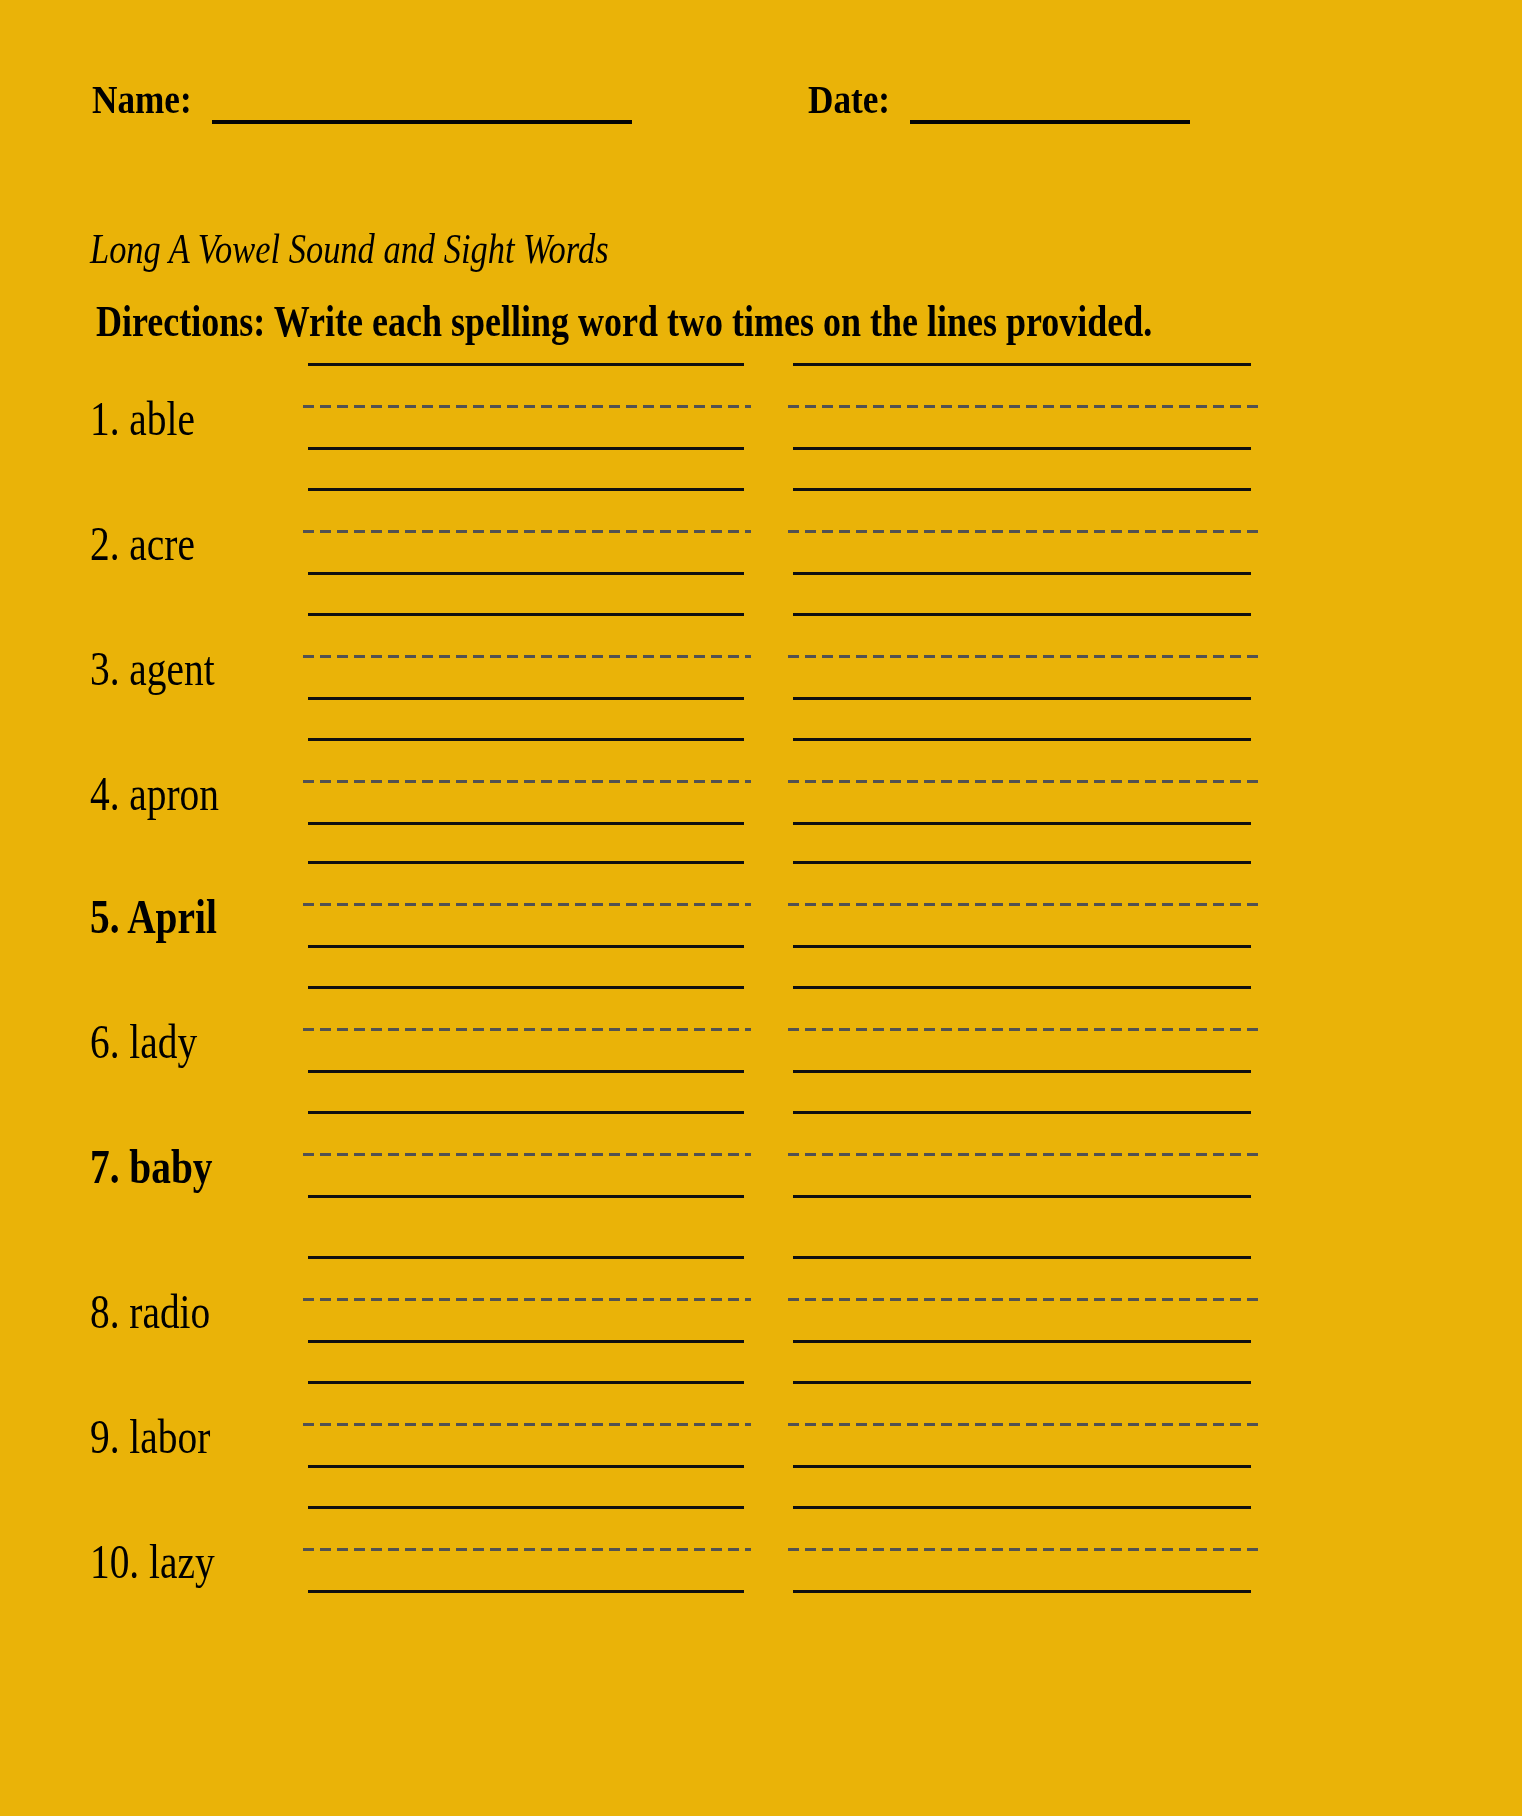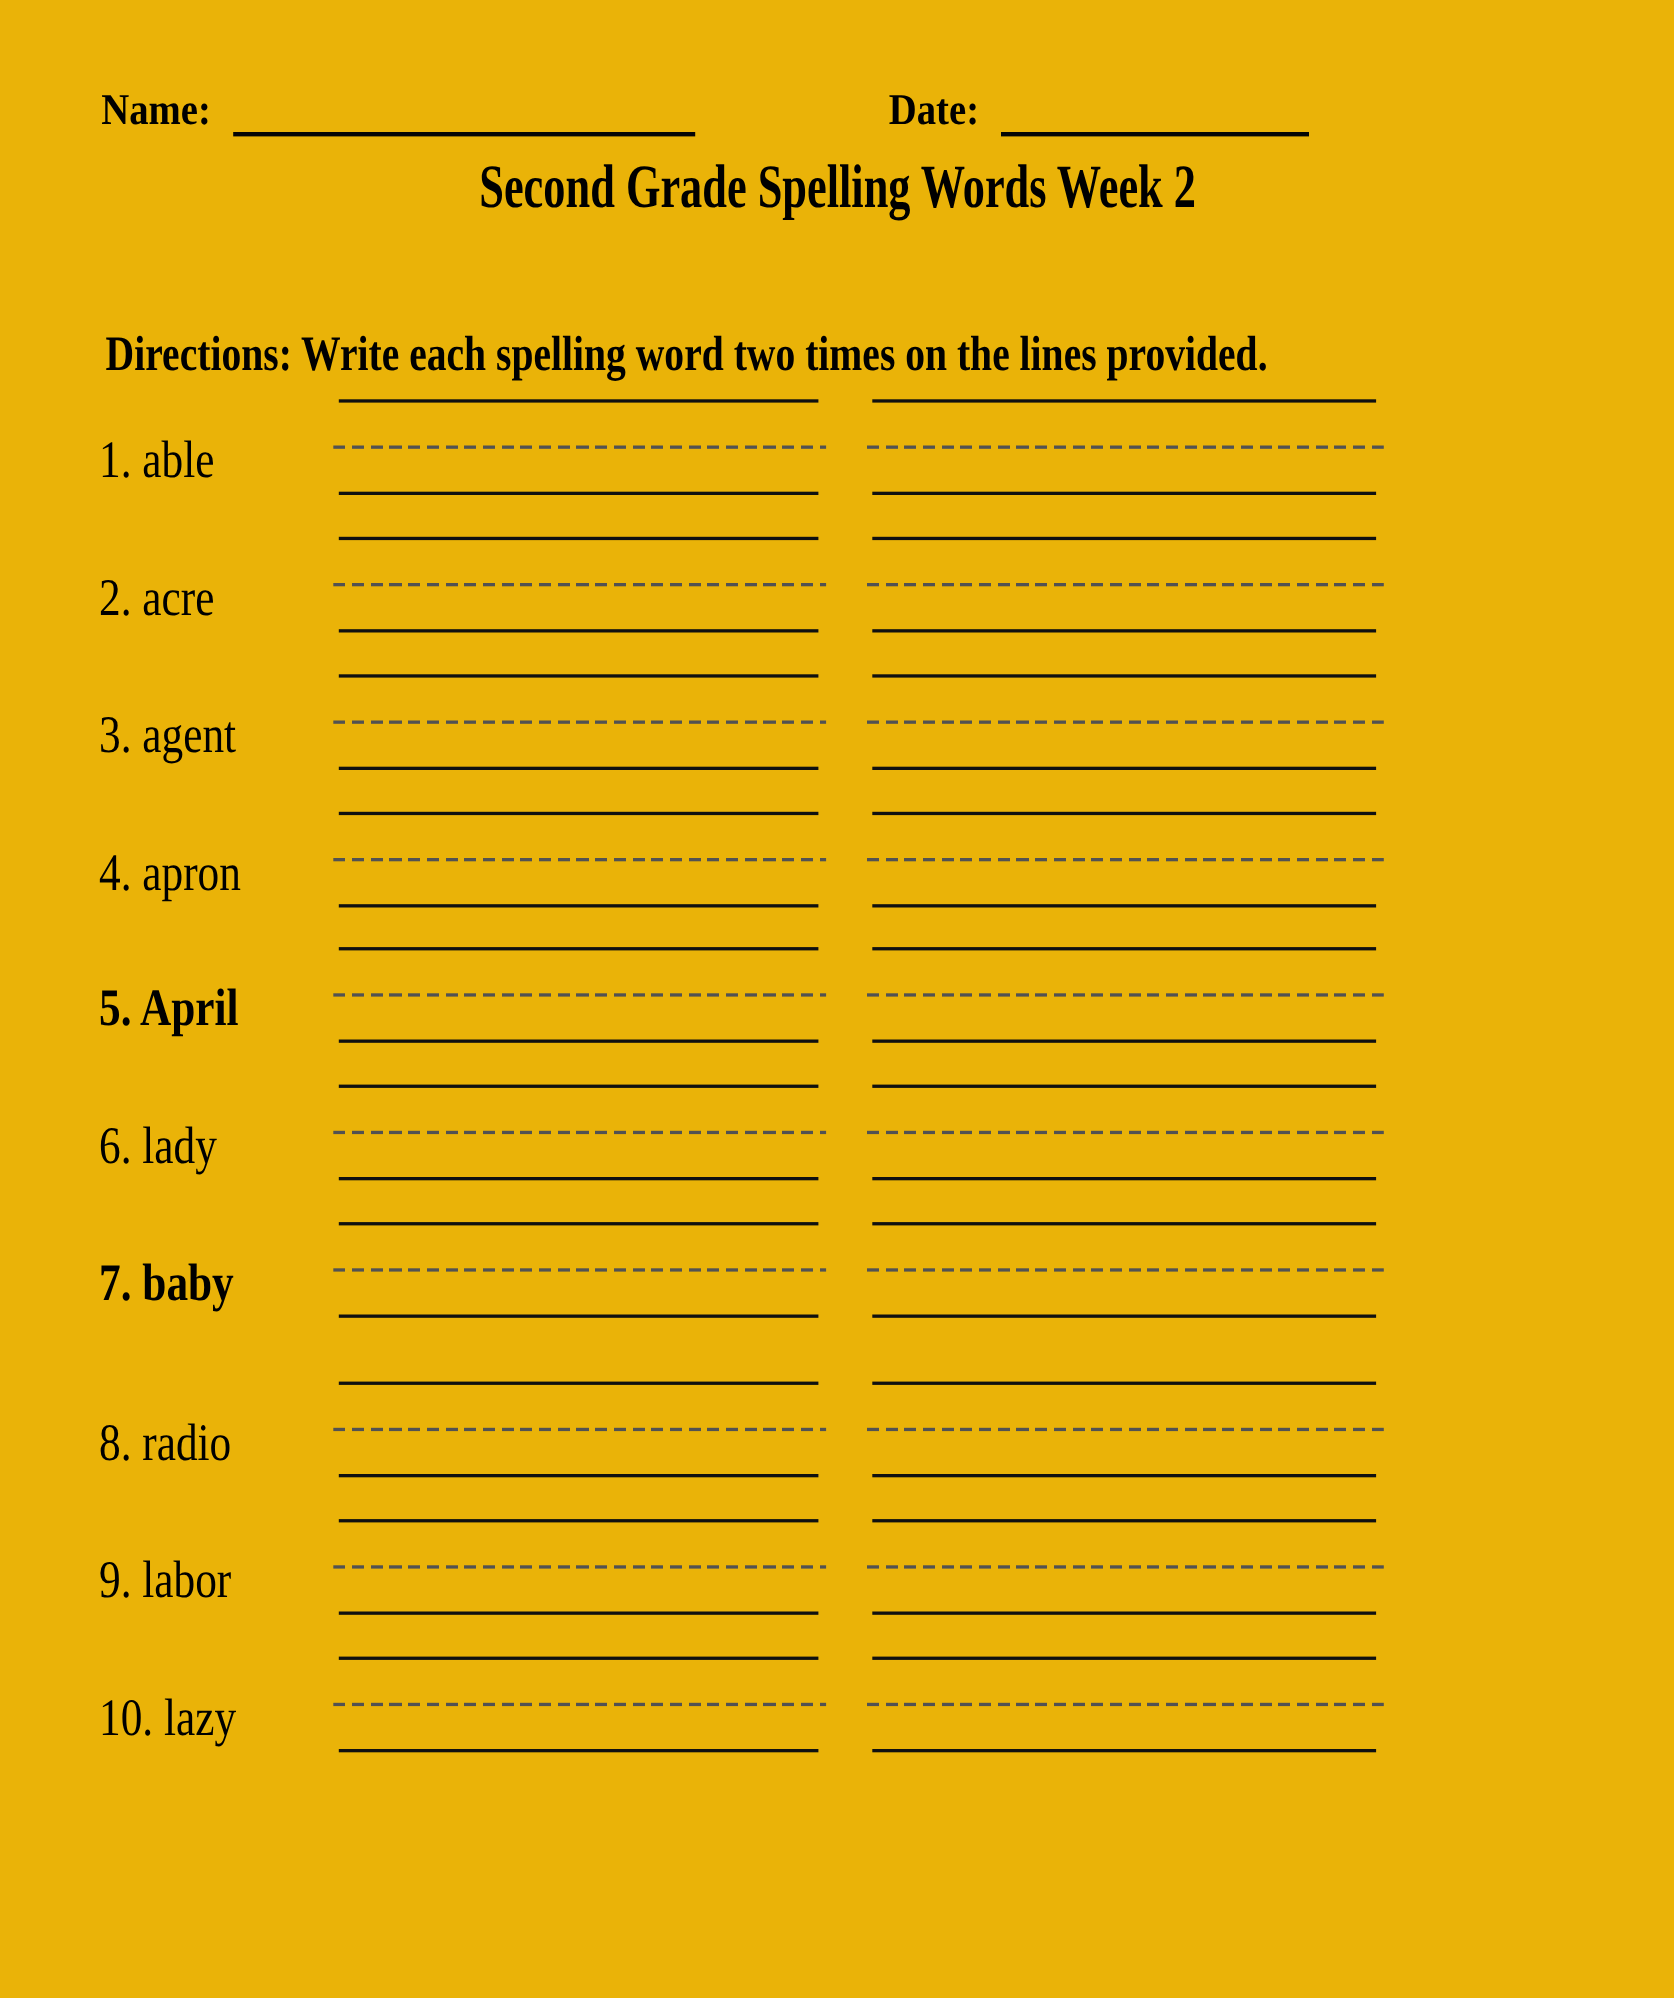--- a/index.html
+++ b/index.html
@@ -113,24 +113,24 @@
   <div class="abs" style="left:92px; top:78px;">
     <span class="field-label">Name:</span>
   </div>
   <div class="blank-line" style="left:212px; top:120px; width:420px;"></div>
 
   <div class="abs" style="left:808px; top:78px;">
     <span class="field-label">Date:</span>
   </div>
   <div class="blank-line" style="left:910px; top:120px; width:280px;"></div>
 
-  <div class="abs title-wrap">
-    <span class="title-text">Second Grade Spelling Words Week 2</span>
-  </div>
-
+
+  <div class="abs" style="left:90px; top:226px;">
+    <span class="subtitle-text">Long A Vowel Sound and Sight Words</span>
+  </div>
 
   <div class="abs" style="left:96px; top:296px;font-weight:bold;">
     <span class="directions-text">Directions: Write each spelling word two times on the lines provided.</span>
   </div>
 
   <div id="rows">
       <div class="row" style="top: 363px;">
     <div class="word-label">
       <span>1.</span>
       <span>able</span>

